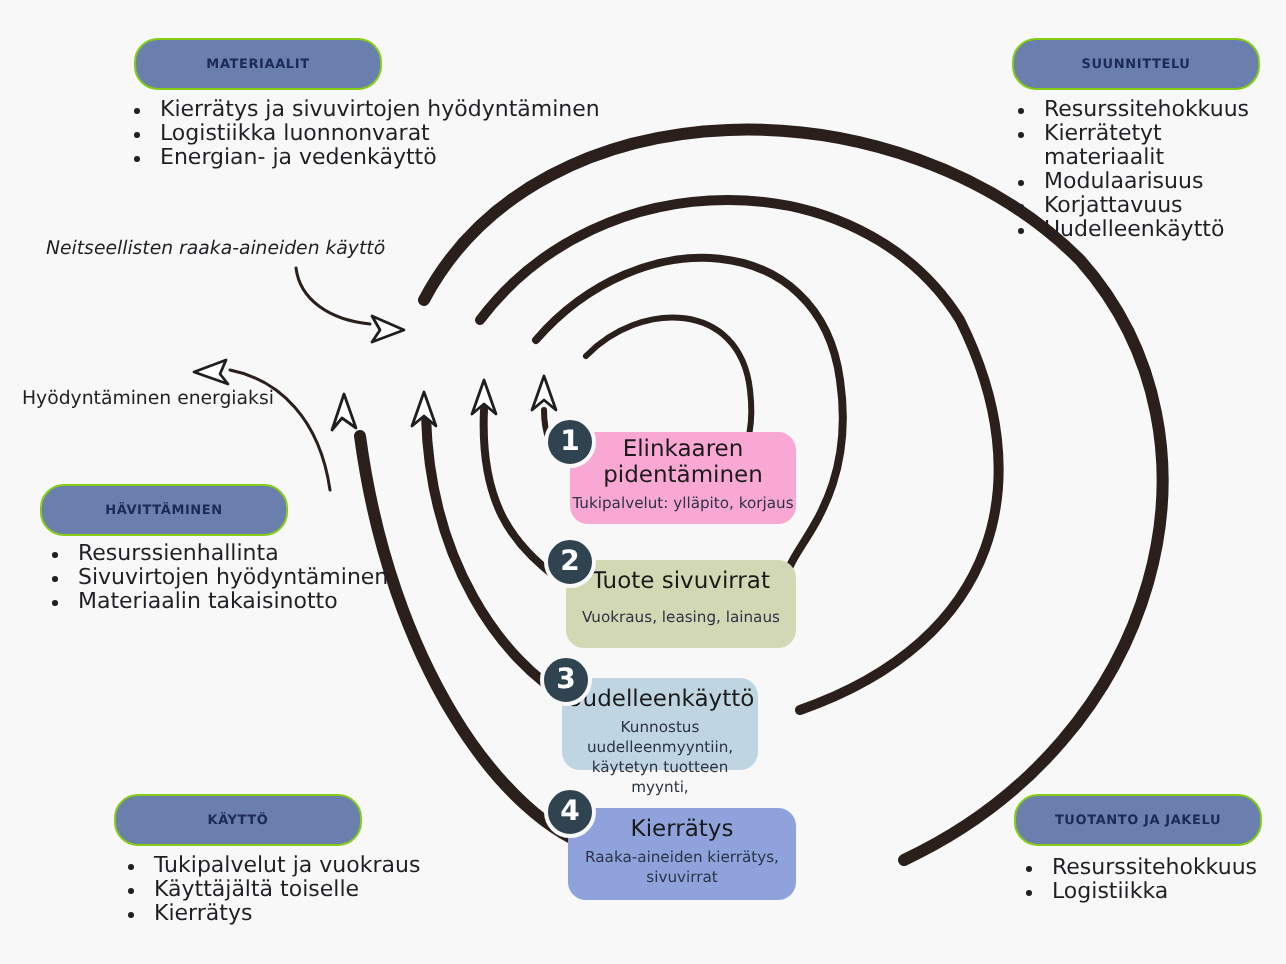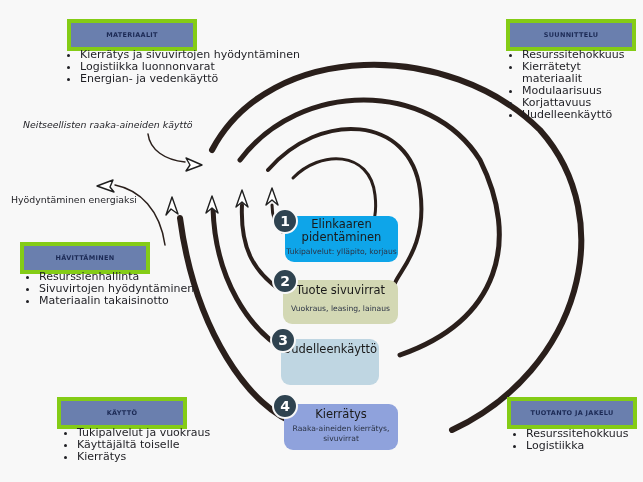--- a/index.html
+++ b/index.html
@@ -1,18 +1,18 @@
 <!DOCTYPE html>
 <html><head>
 <meta charset="utf-8">
 <style>
   html, body { margin:0; padding:0; }
   body { width:643px; height:482px; background:#f8f8f8; position:relative; overflow:hidden;
          font-family:"DejaVu Sans", sans-serif; color:#1f1f24; }
-  .hdr { position:absolute; background:#6a7fae; border:4px solid #84cc16; border-radius:0;
+  .hdr { position:absolute; background:#6a7fae; border:1px solid #84cc16; border-radius:12px;
          color:#1c2a55; font-weight:bold; font-size:6.5px; letter-spacing:0.3px;
          display:flex; align-items:center; justify-content:center; height:24px; }
   .list { position:absolute; margin:0; padding:0 0 0 14px; font-size:11px; line-height:12px; }
   .list li { margin:0; padding:0; }
   .lbl { position:absolute; font-size:9.4px; white-space:nowrap; }
   svg.main { position:absolute; left:0; top:0; }
   .step { position:absolute; border-radius:9px; text-align:center; }
   .step .t { font-size:11.5px; line-height:13px; color:#1a1a1a; }
   .step .s { font-size:7.6px; line-height:10px; color:#2b3345; margin-top:3px; }
   .num { position:absolute; width:22px; height:22px; border-radius:50%; background:#2f4350;
@@ -82,34 +82,35 @@
   <li>Käyttäjältä toiselle</li>
   <li>Kierrätys</li>
 </ul>
 
 <div class="hdr" style="left:507px;top:397px;width:122px;">TUOTANTO JA JAKELU</div>
 <ul class="list" style="left:512px;top:428px;">
   <li>Resurssitehokkuus</li>
   <li>Logistiikka</li>
 </ul>
 
-<div class="step" style="left:285px;top:216px;width:113px;height:44px;padding-top:2px;background:#0ea5e9;">
+<div class="step" style="left:285px;top:216px;width:113px;height:44px;padding-top:2px;background:#f9a8d4;">
   <div class="t">Elinkaaren pidentäminen</div>
   <div class="s">Tukipalvelut: ylläpito, korjaus</div>
 </div>
 <div class="num" style="left:272px;top:208px;">1</div>
 
 <div class="step" style="left:283px;top:280px;width:115px;height:40px;padding-top:4px;background:#d3d8b4;">
   <div class="t">Tuote sivuvirrat</div>
   <div class="s" style="margin-top:7px;">Vuokraus, leasing, lainaus</div>
 </div>
 <div class="num" style="left:272px;top:268px;">2</div>
 
 <div class="step" style="left:281px;top:339px;width:98px;height:42px;padding-top:4px;background:#bfd6e2;">
   <div class="t">Uudelleenkäyttö</div>
+  <div class="s">Kunnostus uudelleenmyyntiin, käytetyn tuotteen myynti,</div>
 </div>
 <div class="num" style="left:270px;top:327px;">3</div>
 
 <div class="step" style="left:284px;top:404px;width:114px;height:42px;padding-top:4px;background:#8fa2dc;">
   <div class="t">Kierrätys</div>
   <div class="s">Raaka-aineiden kierrätys, sivuvirrat</div>
 </div>
 <div class="num" style="left:272px;top:393px;">4</div>
 
 </body></html>

